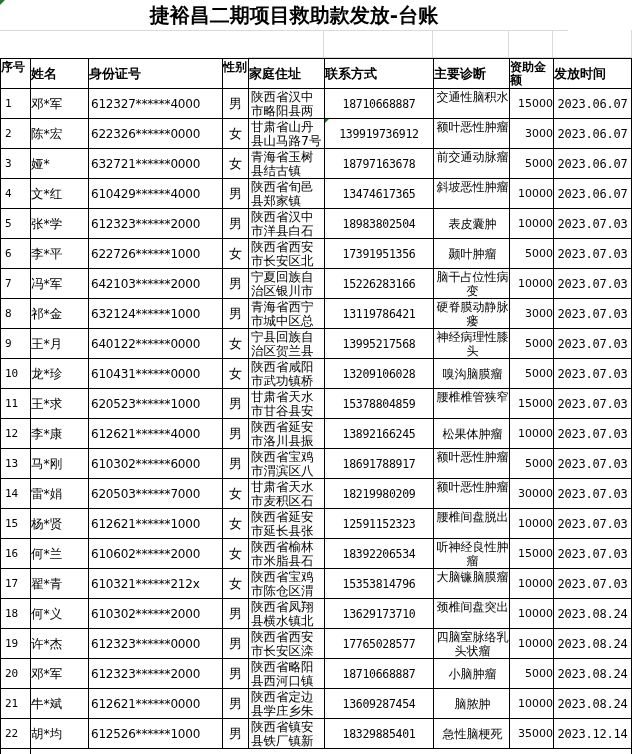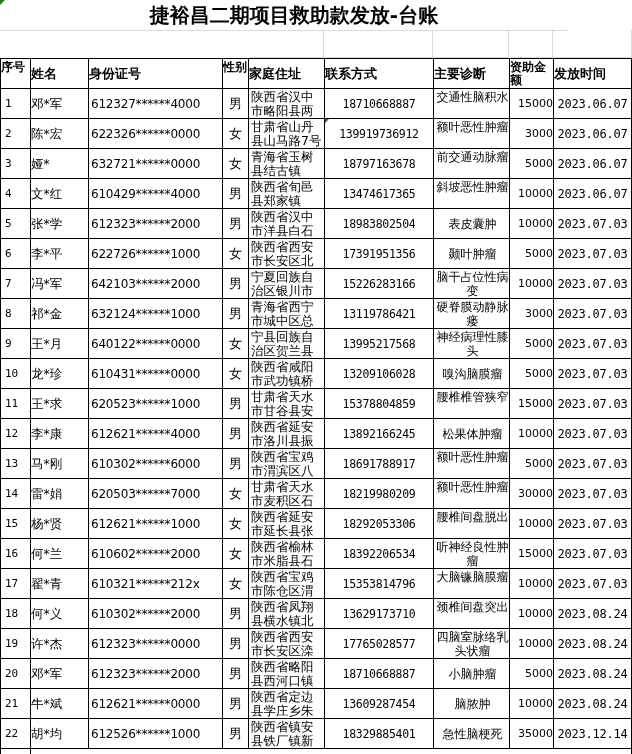--- a/index.html
+++ b/index.html
@@ -280,21 +280,21 @@
           <td class="c-date"><span>2023.07.03</span></td>
         </tr>
         <tr>
           <td class="c-no"><span>15</span></td>
           <td class="c-name"><span>杨*贤</span></td>
           <td class="c-id"><span>612621******1000</span></td>
           <td class="c-sex"><span>女</span></td>
           <td class="c-addr">
             <span class="wrap2">陕西省延安市延长县张家滩镇后</span>
           </td>
-          <td class="c-phone"><span>18292053306</span></td>
+          <td class="c-phone"><span>12591152323</span></td>
           <td class="c-diag wrap">
             <span class="wrap2">腰椎间盘脱出</span>
           </td>
           <td class="c-amt"><span>10000</span></td>
           <td class="c-date"><span>2023.07.03</span></td>
         </tr>
         <tr>
           <td class="c-no"><span>16</span></td>
           <td class="c-name"><span>何*兰</span></td>
           <td class="c-id"><span>610602******2000</span></td>

